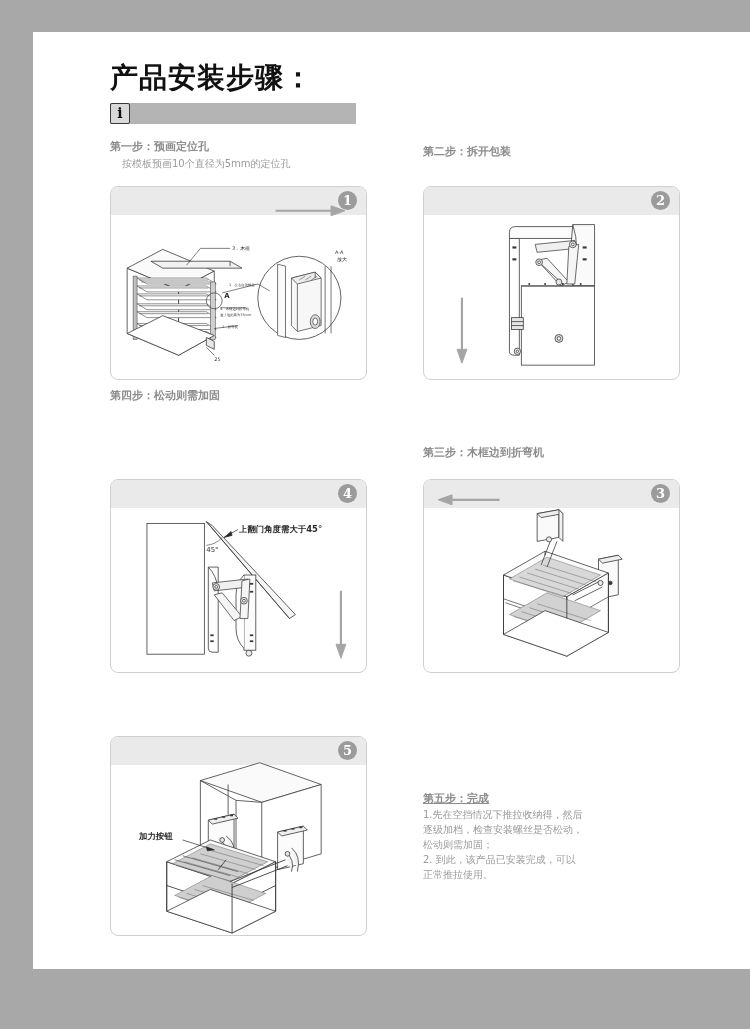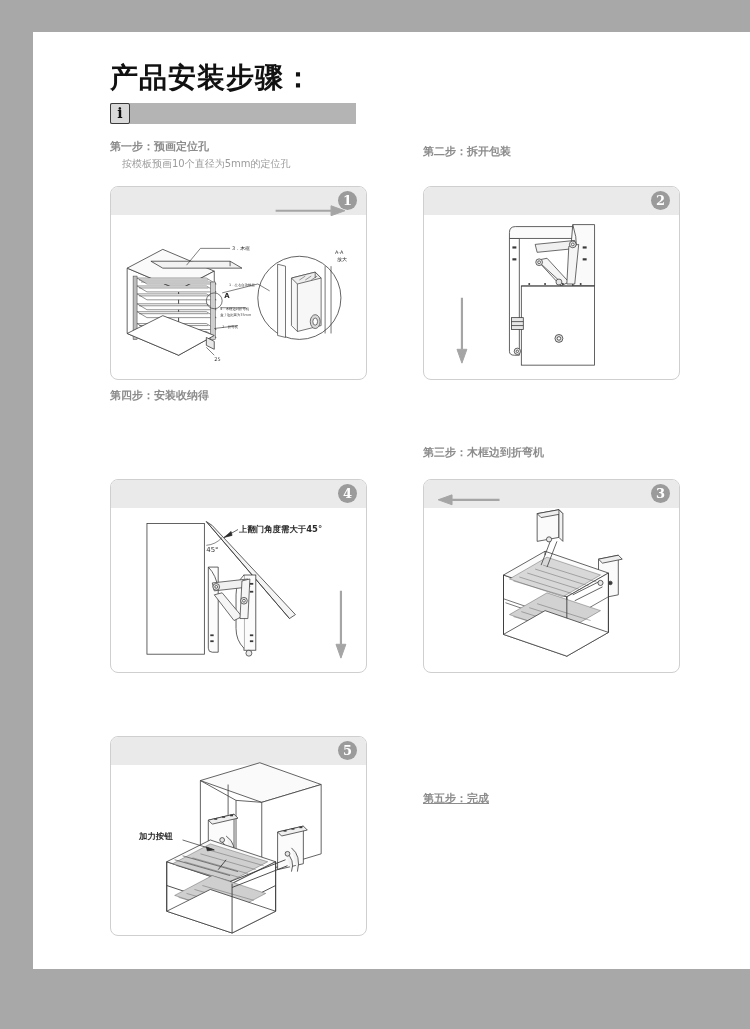--- a/index.html
+++ b/index.html
@@ -257,21 +257,21 @@
               <rect x="88" y="132" width="12" height="12" fill="#e6e6e6"></rect>
               <line x1="88" y1="136" x2="100" y2="136"></line>
               <line x1="88" y1="140" x2="100" y2="140"></line>
               <circle cx="94" cy="166" r="3.2" fill="#eaeaea"></circle>
               <circle cx="94" cy="166" r="1.2" fill="#fff"></circle>
             </g>
           </g>
         </svg>
       </div>
 
-      <div class="step-head" style="left:76px;top:355px;">第四步：安装收纳得</div>
+      <div class="step-head" style="left:76px;top:355px;">第四步：松动则需加固</div>
 
       <div class="panel" style="left:76px;top:446px;width:257px;height:194px;">
         <div class="panel-bar"></div>
         <div class="badge">4</div>
         <svg class="panel-art" viewBox="0 0 257 194">
 
           <g stroke="#a5a5a5" fill="#a5a5a5">
             <line x1="232" y1="112" x2="232" y2="166" stroke-width="2.2"></line>
             <polygon points="227,166 232,180 237,166"></polygon>
           </g>
@@ -472,16 +472,21 @@
 
           <g stroke="#2b2b2b" stroke-width="0.7" fill="#2b2b2b">
             <line x1="72" y1="104" x2="104" y2="114"></line>
             <polygon points="104,114 96,111 97,115"></polygon>
           </g>
           <text class="ann" x="28" y="103" style="font-size:8.5px;font-weight:bold;">加力按钮</text>
         </svg>
       </div>
 
       <div class="step-head" style="left:389px;top:758px;text-decoration:underline;">第五步：完成</div>
+      <div class="step-body" style="left:389px;top:774px;">1.先在空挡情况下推拉收纳得，然后
+逐级加档，检查安装螺丝是否松动，
+松动则需加固；
+2. 到此，该产品已安装完成，可以
+正常推拉使用。</div>
 
     </div>
   </div>
 </div>
 
 </body></html>

